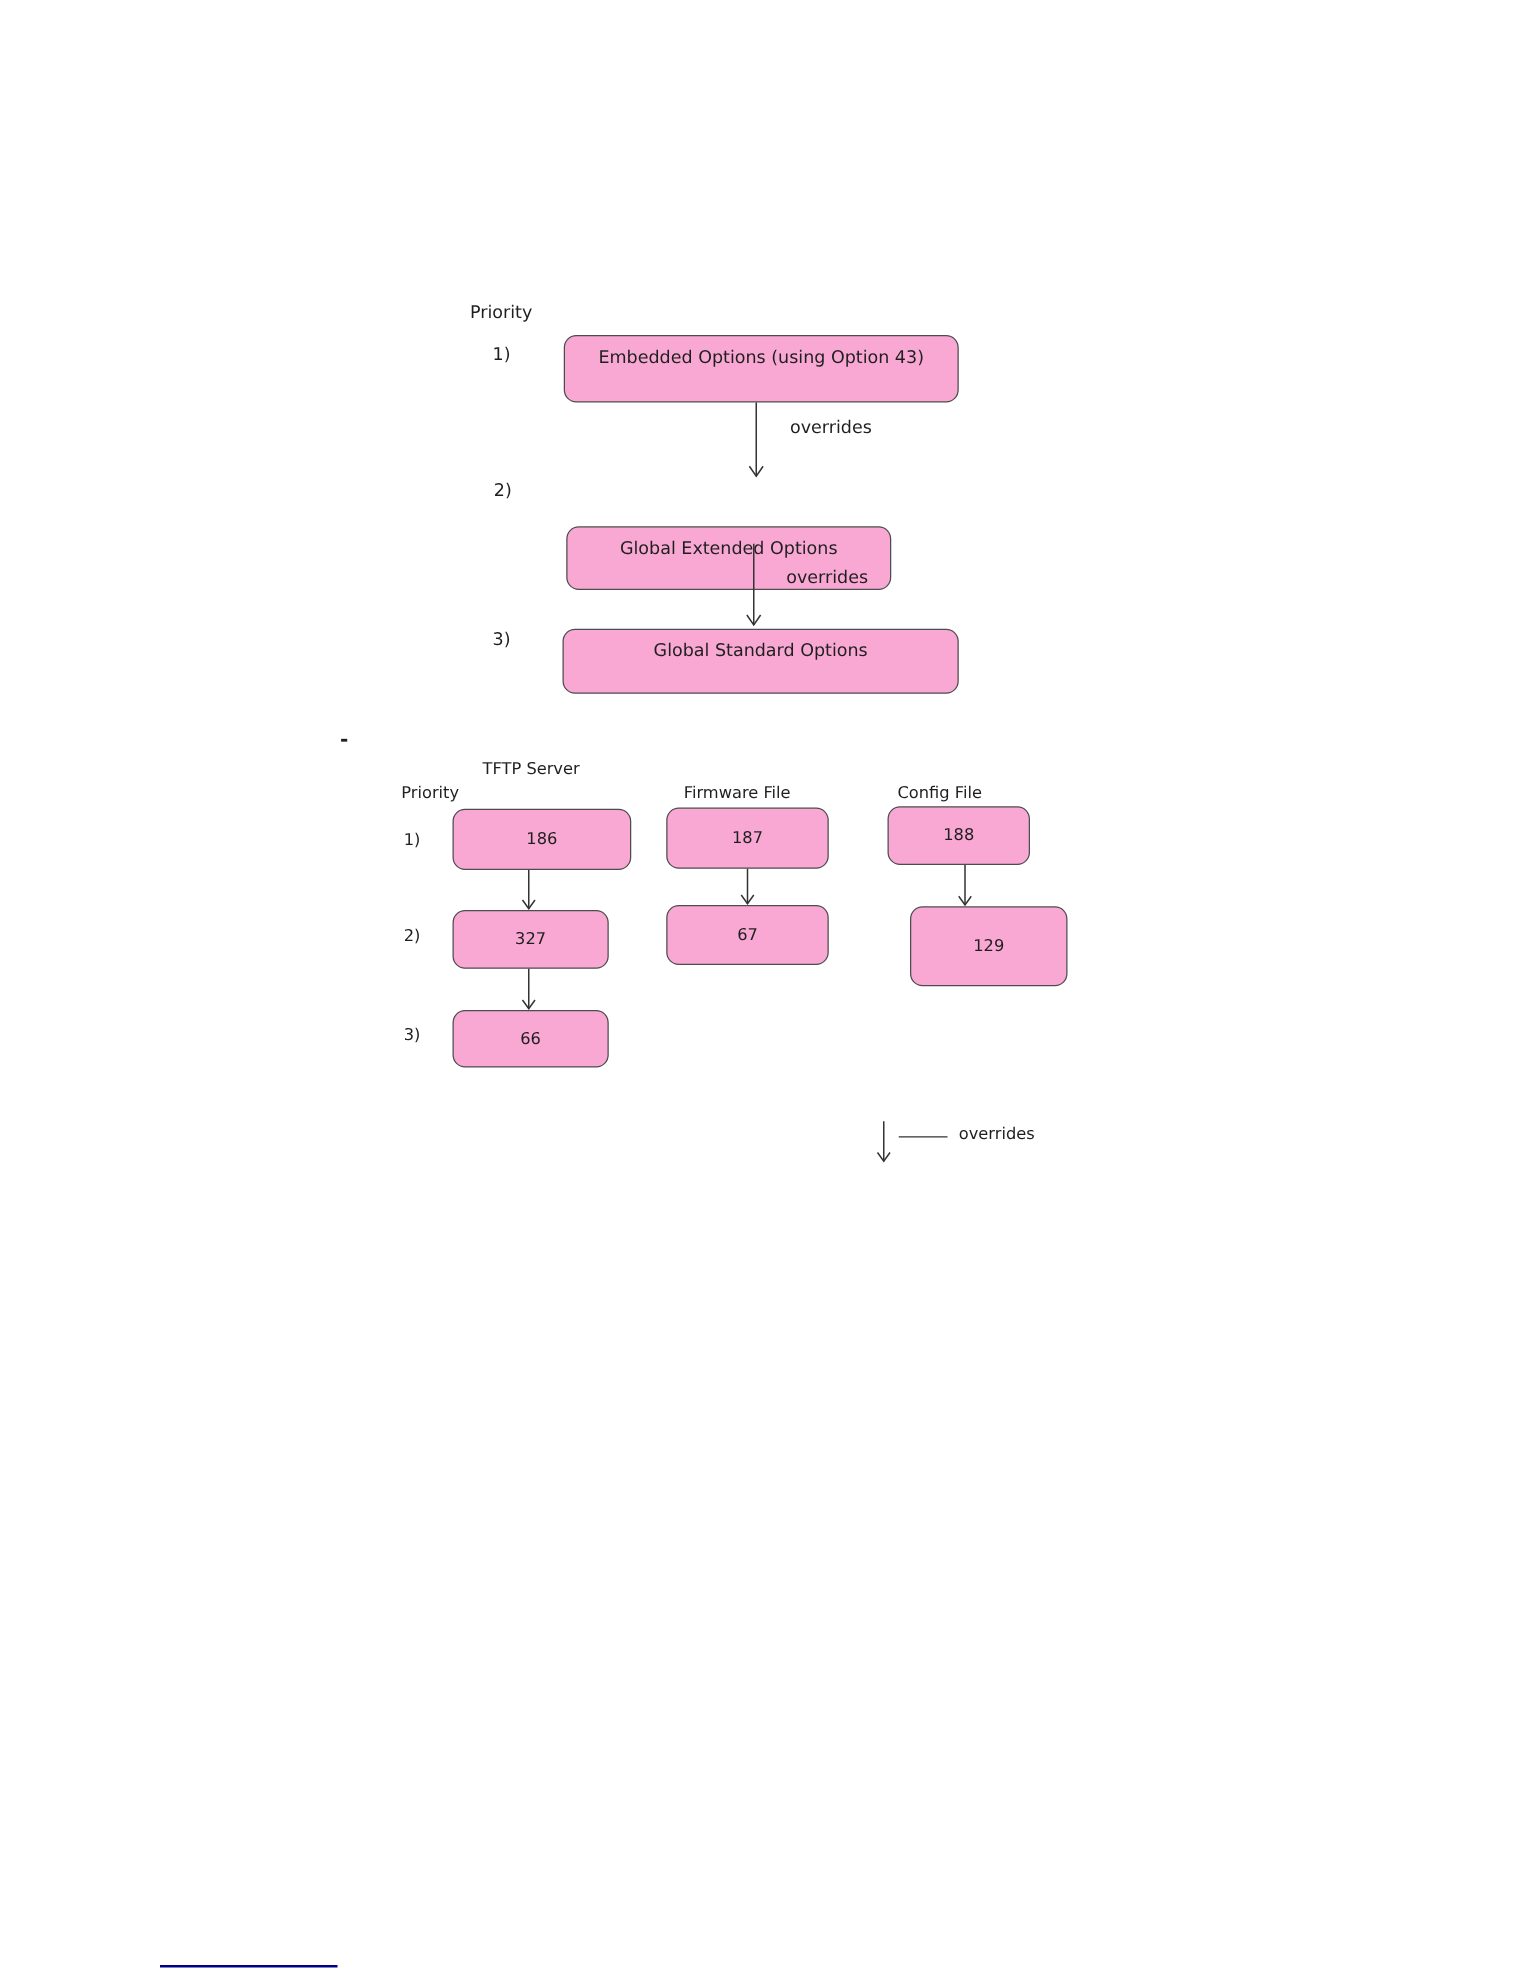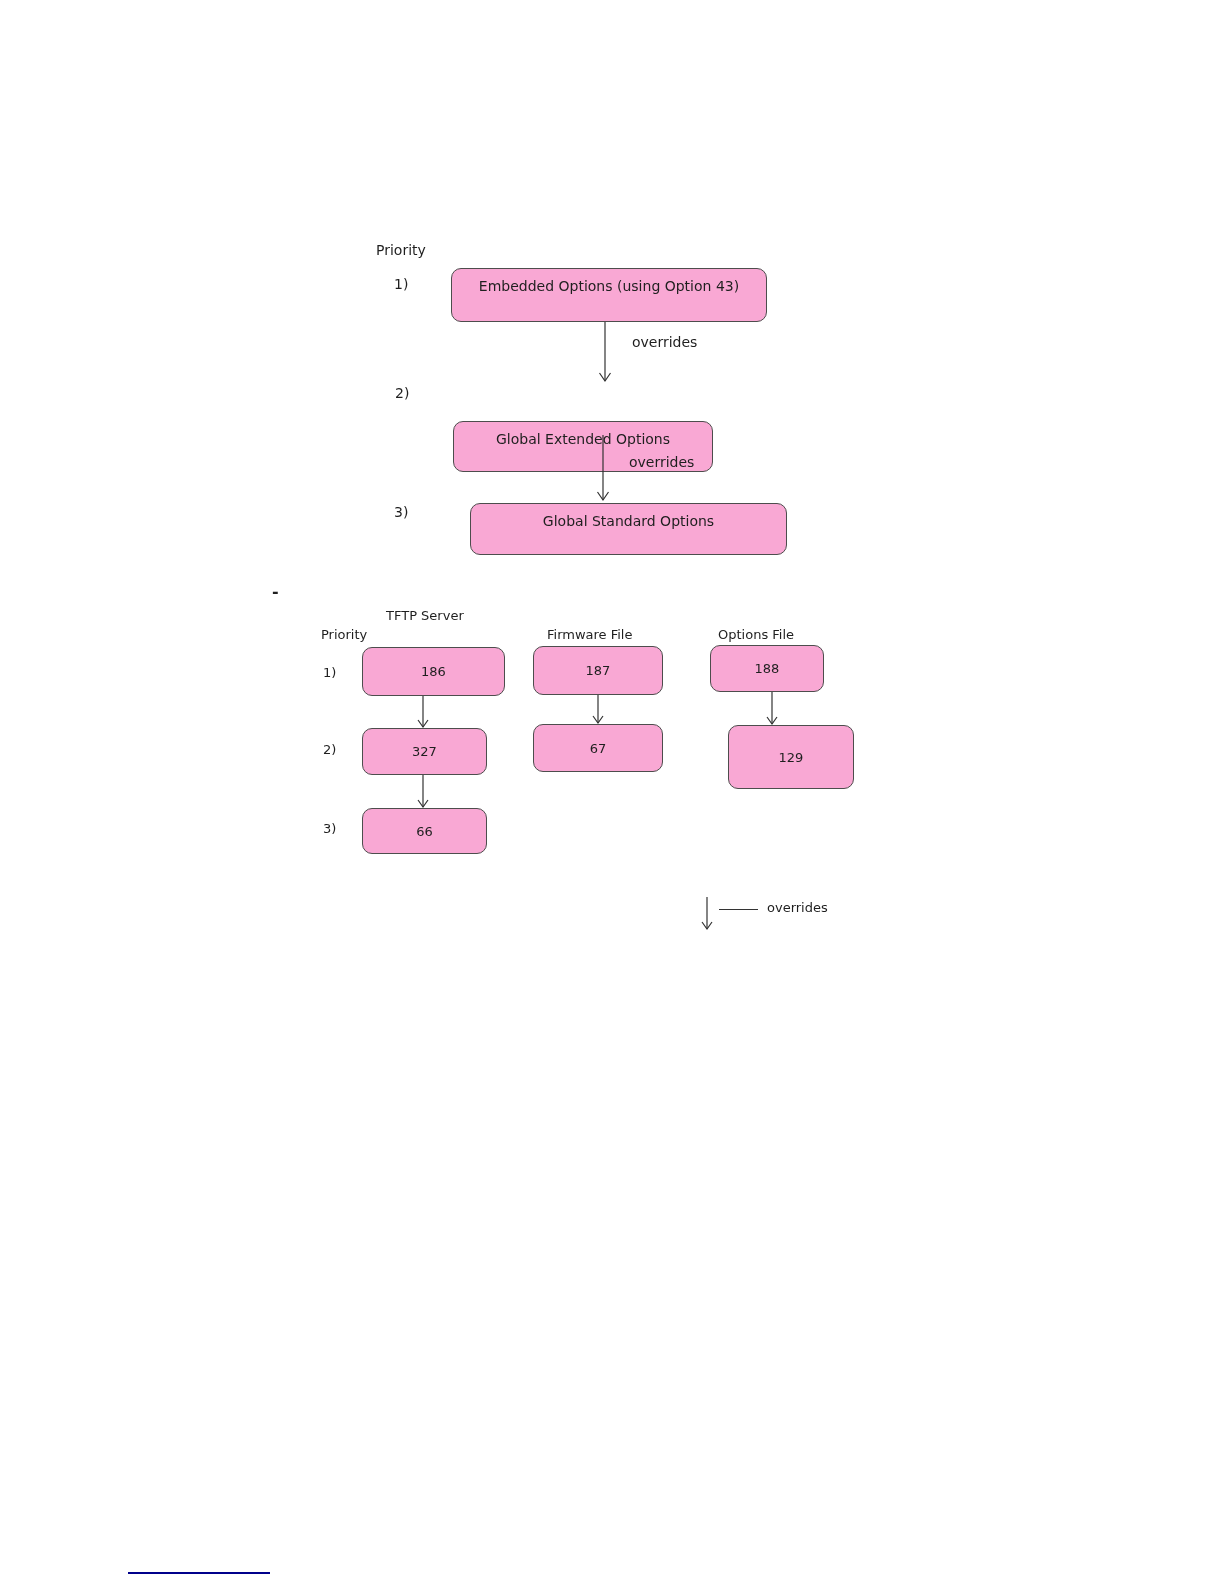--- a/index.html
+++ b/index.html
@@ -62,33 +62,33 @@
       <span>Global Extended Options</span>
     </div>
 
     <svg class="arrow-svg" style="left:596px;top:435px;" width="14" height="66" viewBox="0 0 14 66">
       <line x1="7" y1="0" x2="7" y2="65"></line>
       <polyline points="1.5,57 7,65 12.5,57"></polyline>
     </svg>
     <span class="t" style="left:629px;top:455px;">overrides</span>
 
     <span class="t" style="left:394px;top:505px;">3)</span>
-    <div class="fbox toplbl" style="left:450px;top:503px;width:317px;height:52px;margin-left:20px;">
+    <div class="fbox toplbl" style="left:450px;top:503px;width:317px;height:52px;">
       <span>Global Standard Options</span>
     </div>
   </section>
 
   <section>
     <span class="dash" style="left:272px;top:584px;">-</span>
 
     <span class="t fs13" style="left:321px;top:628px;">Priority</span>
 
     <span class="t fs13" style="left:386px;top:609px;">TFTP Server</span>
     <span class="t fs13" style="left:547px;top:628px;">Firmware File</span>
-    <span class="t fs13" style="left:718px;top:628px;">Options File</span>
+    <span class="t fs13" style="left:718px;top:628px;">Config File</span>
 
     <span class="t fs13" style="left:323px;top:666px;">1)</span>
     <span class="t fs13" style="left:323px;top:743px;">2)</span>
     <span class="t fs13" style="left:323px;top:822px;">3)</span>
 
     <div class="fbox ctr" style="left:362px;top:647px;width:143px;height:49px;">
       <span>186</span>
     </div>
     <svg class="arrow-svg" style="left:416px;top:696px;" width="14" height="32" viewBox="0 0 14 32">
       <line x1="7" y1="0" x2="7" y2="31"></line>

